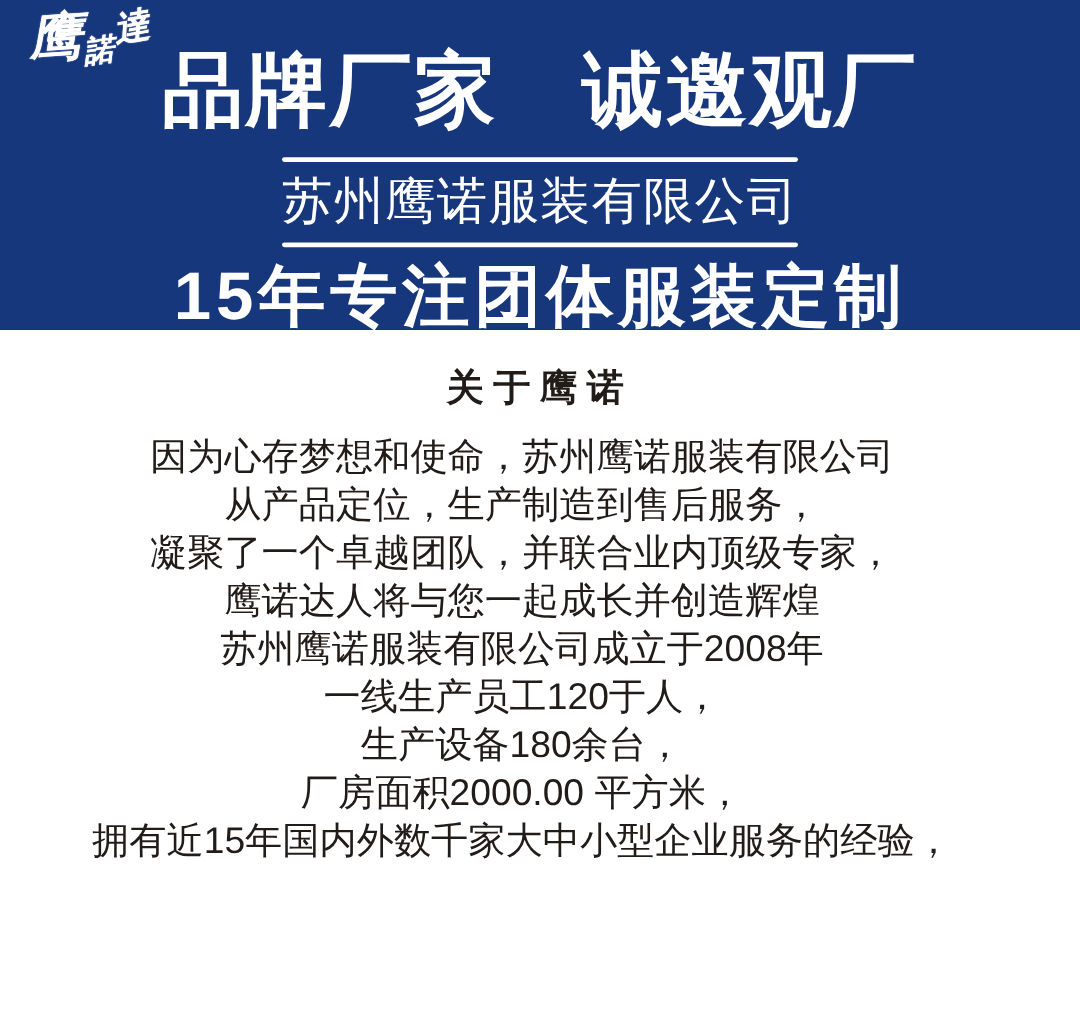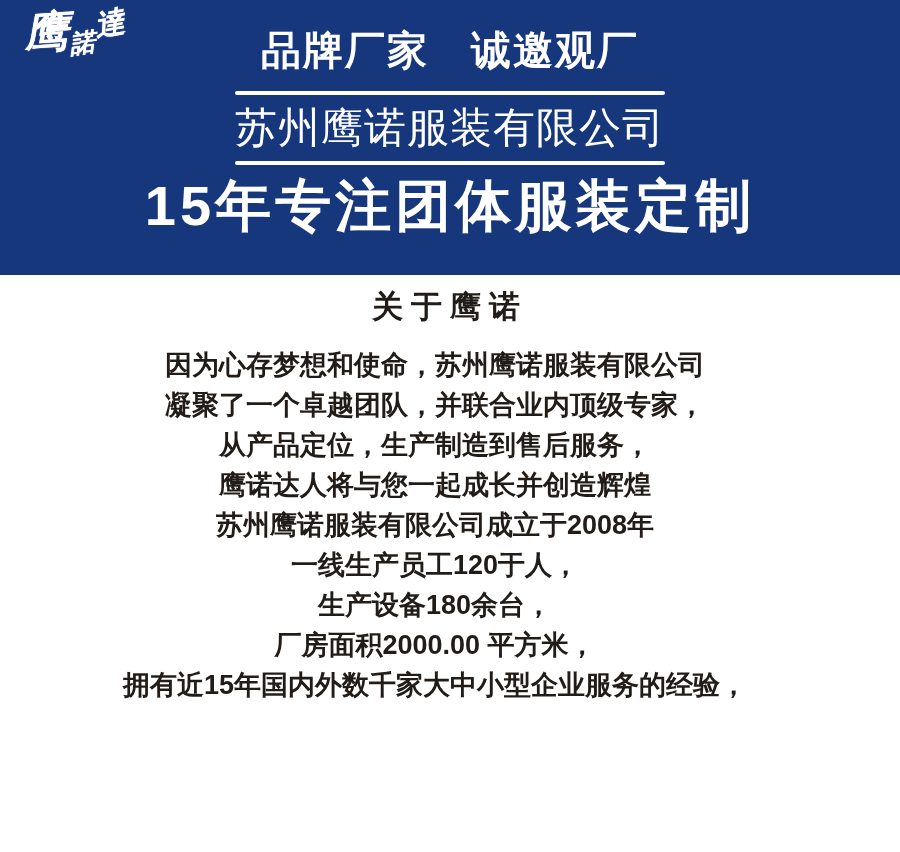--- a/index.html
+++ b/index.html
@@ -50,22 +50,22 @@
     margin-left: 1px;
   }
   .logo .c2 {
     font-size: 30px;
     display: inline-block;
     transform: translateY(-9px) rotate(-6deg);
     margin-left: 1px;
   }
   .hero-title {
     margin: 0;
-    padding-top: 29px;
-    font-size: 40px;
+    padding-top: 40px;
+    font-size: 68px;
     line-height: 1.05;
     font-weight: bold;
     letter-spacing: 2px;
   }
   .divider {
     width: 430px;
     height: 4px;
     background: #ffffff;
     margin: 0 auto;
     border-radius: 2px;
@@ -87,33 +87,33 @@
     line-height: 1.1;
   }
 
   
   .about {
     padding-top: 14px;
     text-align: center;
     color: var(--body-text, #221c18);
   }
   .about-heading {
-    margin: 0;
+    margin: 16px;
     font-size: 31px;
     line-height: 1.15;
     font-weight: bold;
     letter-spacing: 8px;
     color: var(--body-text, #221c18);
   }
   .about-body {
     margin-top: 20px;
     padding-right: 30px; 
-    font-size: 27px;
+    font-size: 31px;
     line-height: 40px;
-    font-weight: 700;
+    font-weight: 400;
   }
   .about-line { margin: 0; }
 </style>
 </head>
 <body>
 
 <div class="page">
 
   <header class="hero">
     <div class="logo">
@@ -123,22 +123,22 @@
     <div class="divider top"></div>
     <div class="company">苏州鹰诺服装有限公司</div>
     <div class="divider bottom"></div>
     <div class="tagline">15年专注团体服装定制</div>
   </header>
 
   <main class="about">
     <h2 class="about-heading">关于鹰诺</h2>
     <div class="about-body">
         <p class="about-line">因为心存梦想和使命，苏州鹰诺服装有限公司</p>
+        <p class="about-line">从产品定位，生产制造到售后服务，</p>
         <p class="about-line">凝聚了一个卓越团队，并联合业内顶级专家，</p>
-        <p class="about-line">从产品定位，生产制造到售后服务，</p>
         <p class="about-line">鹰诺达人将与您一起成长并创造辉煌</p>
         <p class="about-line">苏州鹰诺服装有限公司成立于2008年</p>
         <p class="about-line">一线生产员工120于人，</p>
         <p class="about-line">生产设备180余台，</p>
         <p class="about-line">厂房面积2000.00 平方米，</p>
         <p class="about-line">拥有近15年国内外数千家大中小型企业服务的经验，</p>
       </div>
   </main>
 
 </div>

